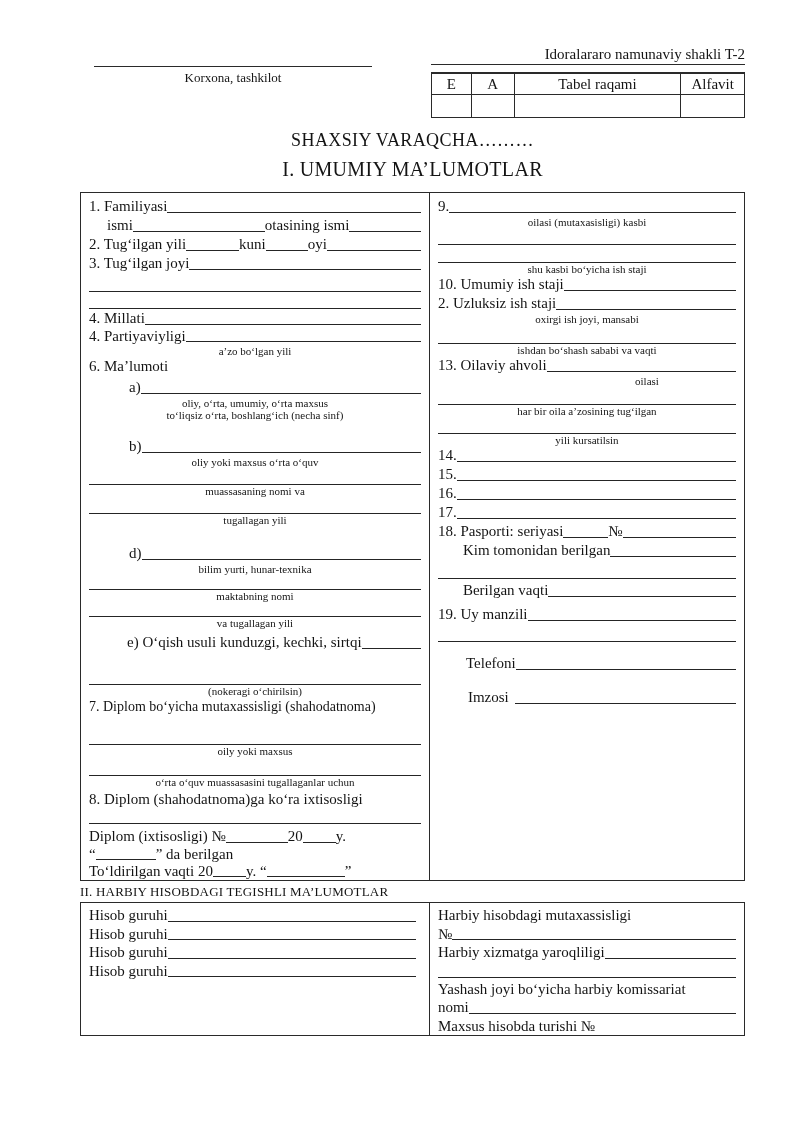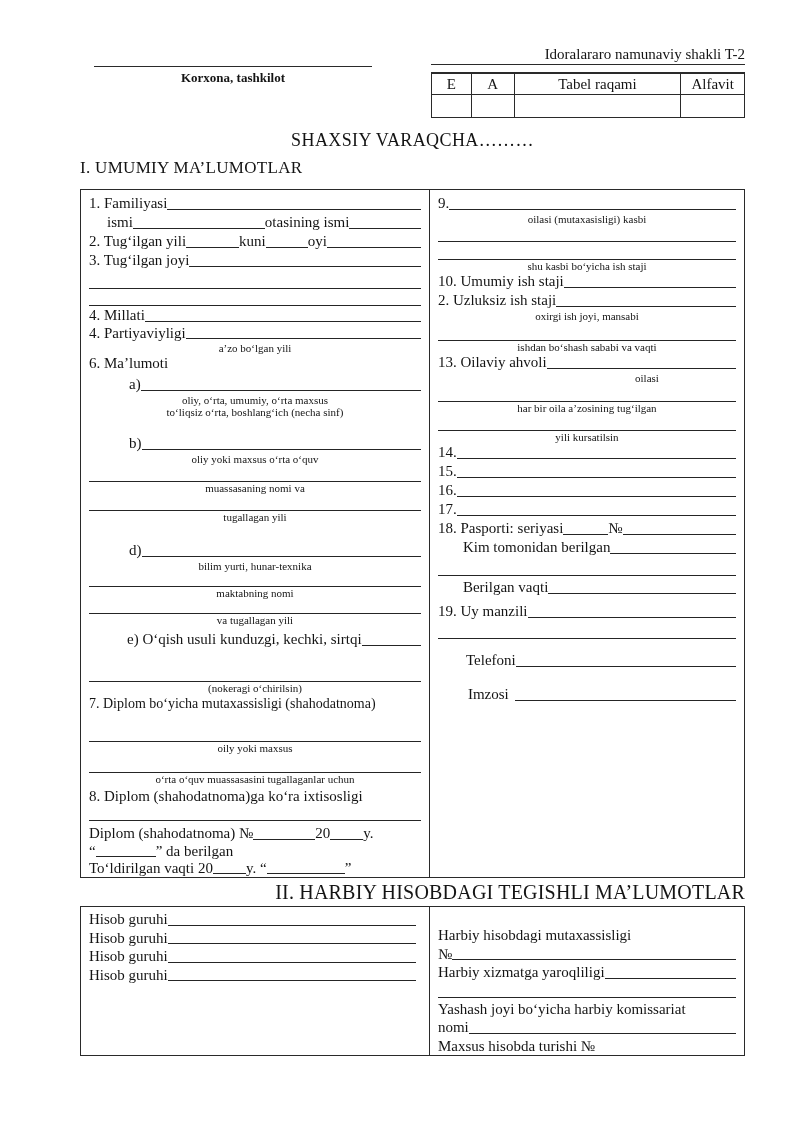--- a/index.html
+++ b/index.html
@@ -1,44 +1,44 @@
 <!DOCTYPE html>
 <html><head>
 <meta charset="utf-8">
 <style>
   html,body{margin:0;padding:0;background:#fff;}
   .page{width:800px;height:1131px;box-sizing:border-box;padding:46px 55px 0 80px;
         font-family:"Liberation Serif",serif;color:#141414;background:#fff;overflow:hidden;}
   .hdr{display:flex;justify-content:space-between;align-items:flex-start;}
-  .org-block{width:278px;margin-left:14px;padding-top:14px;font-weight:bold;}
+  .org-block{width:278px;margin-left:14px;padding-top:14px;}
   .org-line{border-bottom:1.6px solid #2a2a2a;height:6px;}
   .org-cap{text-align:center;font-size:13px;padding-top:3px;}
   .form-block{width:314px;}
   .form-label{border-bottom:1.6px solid #2a2a2a;font-size:15px;text-align:right;
               padding-bottom:1px;white-space:nowrap;}
   .hdr-table{width:100%;border-collapse:collapse;margin-top:7px;border:1.7px solid #2a2a2a;border-top-width:2.4px;}
   .hdr-table td{border:1.3px solid #2a2a2a;font-size:15px;text-align:center;height:20px;padding:0 2px;}
   .hdr-table tr.empty td{height:22px;}
   .doc-title{text-align:center;font-size:18px;margin-top:12px;letter-spacing:.4px;}
-  .sec1-head{text-align:left;font-size:17px;margin-top:7px;letter-spacing:.3px;}
+  .sec1-head{text-align:center;font-size:20px;margin-top:7px;letter-spacing:.3px;}
   .sec-table{display:flex;border:1.7px solid #2a2a2a;margin-top:11px;box-sizing:border-box;width:665px;}
   .colL{width:350px;box-sizing:border-box;border-right:1.5px solid #2a2a2a;padding:4px 8px 0 8px;}
   .colR{width:315px;box-sizing:border-box;padding:4px 8px 0 8px;}
   .fline{display:flex;white-space:nowrap;font-size:15px;line-height:19px;height:19px;}
   .fill{flex:1 1 auto;border-bottom:1.3px solid #252525;margin-bottom:3px;}
   .gap{flex:0 0 auto;border-bottom:1.3px solid #252525;margin-bottom:3px;}
   .rule{border-bottom:1.3px solid #252525;}
   .hint{font-size:11px;line-height:12px;height:12px;text-align:center;}
   .ind1{padding-left:18px;}
   .ind2{padding-left:40px;}
   .tight{font-size:14px;}
-  .sec2-head{text-align:right;font-size:20px;margin-top:3px;letter-spacing:.2px;}
+  .sec2-head{text-align:left;font-size:13px;margin-top:3px;letter-spacing:.2px;}
   .sec2{margin-top:2px;min-height:130px;}
   .sec2 .colL{padding-top:3px;}
-  .sec2 .colR{padding-top:3px;margin-top:16px;}
+  .sec2 .colR{padding-top:3px;}
   .s2line{display:flex;white-space:nowrap;font-size:15px;line-height:18.5px;height:18.5px;text-align:center;}
   .s2line .fill{margin-bottom:3px;}
 </style>
 </head>
 <body>
 
 <div class="page">
 
   <div class="hdr">
     <div class="org-block">
@@ -143,21 +143,21 @@
         </div>
       <div class="rule" style="height:28px"></div>
       <div class="hint">oily yoki maxsus</div>
       <div class="rule" style="height:18px"></div>
       <div class="hint">o‘rta o‘quv muassasasini tugallaganlar uchun</div>
       <div class="fline" style="margin-top:2px">
           <span>8. Diplom (shahodatnoma)ga ko‘ra ixtisosligi</span>
         </div>
       <div class="rule" style="height:14px"></div>
       <div class="fline" style="margin-top:2px;height:20px;line-height:20px">
-          <span>Diplom (shahodatnoma) №</span>
+          <span>Diplom (ixtisosligi) №</span>
           <span class="gap" style="width:62px"></span>
           <span>20</span>
           <span class="gap" style="width:33px"></span>
           <span>y.</span>
         </div>
       <div class="fline" style="height:17px;line-height:17px">
           <span>“</span>
           <span class="gap" style="width:60px"></span>
           <span>” da berilgan</span>
         </div>

